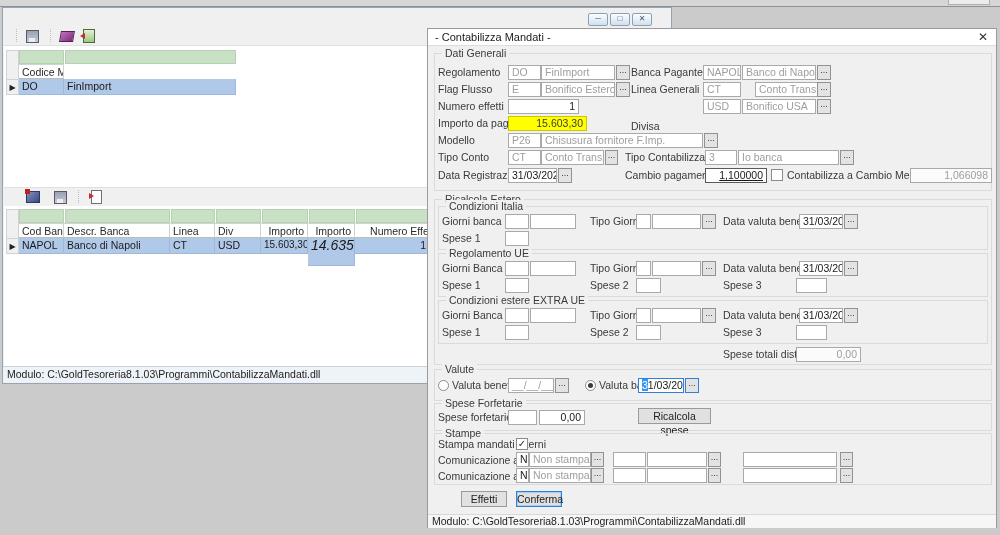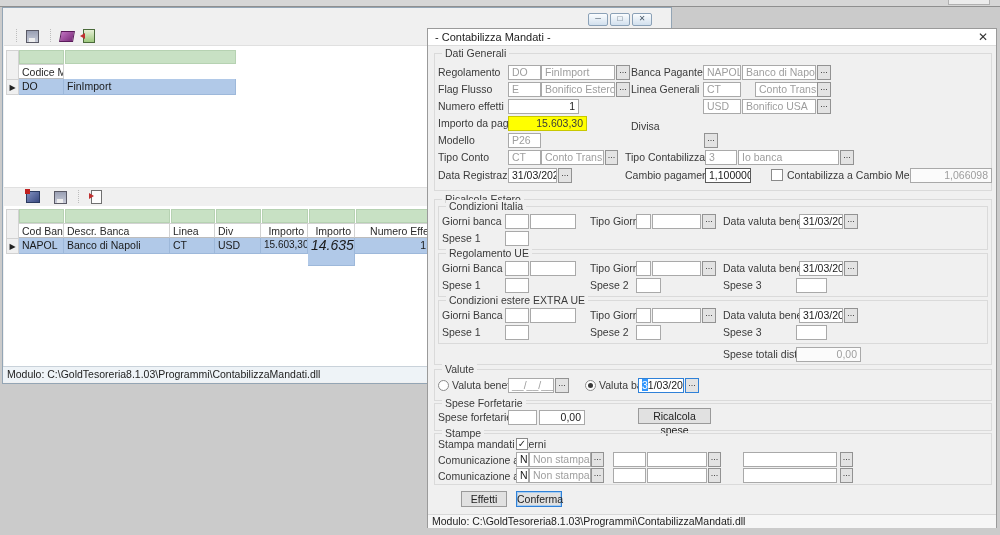--- a/index.html
+++ b/index.html
@@ -170,36 +170,37 @@
     <div class="lbl" style="left:203px;top:70px;margin-top:20px;">Divisa</div>
     <div class="tb" style="left:275px;top:70px;width:38px;">USD</div>
     <div class="tb" style="left:314px;top:70px;width:74px;">Bonifico USA</div>
     <div class="dots" style="left:389px;top:70px;">...</div>
 
     <div class="lbl" style="left:10px;top:87px;">Importo da pagare</div>
     <div class="tb ylw num" style="left:80px;top:87px;width:79px;">15.603,30</div>
 
     <div class="lbl" style="left:10px;top:104px;">Modello</div>
     <div class="tb" style="left:80px;top:104px;width:33px;">P26</div>
+    <div class="tb" style="left:113px;top:104px;width:162px;">Chisusura fornitore F.Imp.</div>
     <div class="dots" style="left:276px;top:104px;">...</div>
 
     <div class="lbl" style="left:10px;top:121px;">Tipo Conto</div>
     <div class="tb" style="left:80px;top:121px;width:33px;">CT</div>
     <div class="tb" style="left:113px;top:121px;width:63px;">Conto Transito</div>
     <div class="dots" style="left:177px;top:121px;width:13px;">...</div>
     <div class="lbl" style="left:197px;top:121px;">Tipo Contabilizzazione</div>
     <div class="tb" style="left:277px;top:121px;width:32px;">3</div>
     <div class="tb" style="left:310px;top:121px;width:101px;">Io banca</div>
     <div class="dots" style="left:412px;top:121px;">...</div>
 
     <div class="lbl" style="left:10px;top:139px;">Data Registrazione</div>
     <div class="tb black" style="left:80px;top:139px;width:49px;">31/03/2020</div>
     <div class="dots" style="left:130px;top:139px;">...</div>
     <div class="lbl" style="left:197px;top:139px;">Cambio pagamento</div>
-    <div class="tb black strong num" style="left:277px;top:139px;width:46px;">1,100000</div>
+    <div class="tb black strong num" style="left:277px;top:139px;width:62px;text-decoration:underline;">1,100000</div>
     <div class="chk" style="left:343px;top:140px;"></div>
     <div class="lbl" style="left:359px;top:139px;">Contabilizza a Cambio Medio</div>
     <div class="tb gray num" style="left:482px;top:139px;width:82px;">1,066098</div>
 
     <div class="grp" style="left:6px;top:170px;width:558px;height:166px;"></div>
     <div class="grp-lbl" style="left:14px;top:164px;">Ricalcola Estero</div>
 
     <div class="grp" style="left:10px;top:177px;width:550px;height:44px;"></div>
     <div class="grp-lbl" style="left:18px;top:171px;">Condizioni Italia</div>
     <div class="lbl" style="left:14px;top:185px;">Giorni banca</div>

